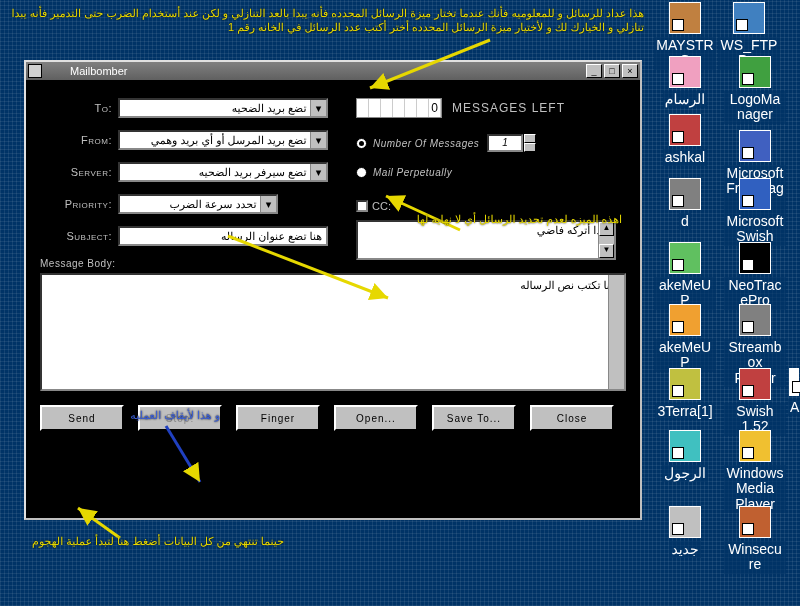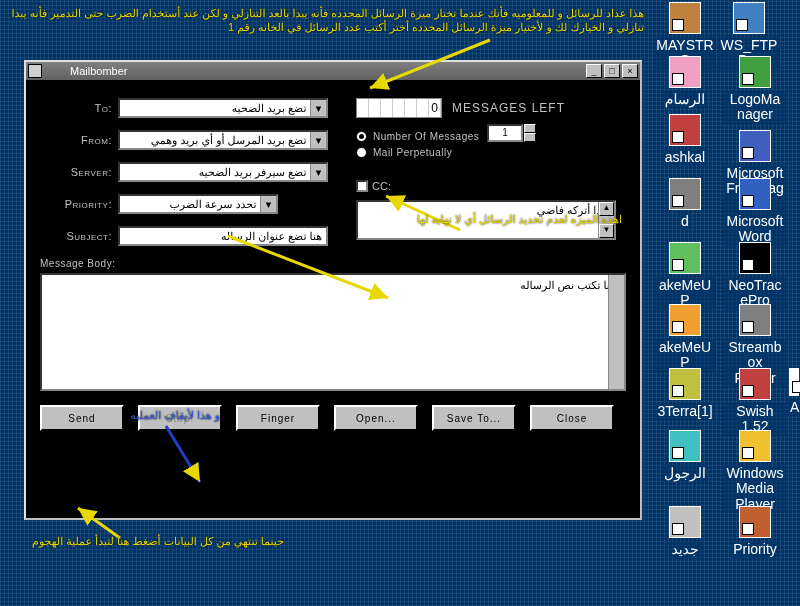--- a/index.html
+++ b/index.html
@@ -46,21 +46,21 @@
 .combo .arrow { position:absolute; right:0; top:0; width:16px; height:100%; background:#c0c0c0; border-left:1px solid #888; display:flex; align-items:center; justify-content:center; }
 .txt { width:210px; }
 .right { position:absolute; left:330px; top:18px; width:270px; }
 
 .counter { display:inline-flex; align-items:center; }
 .digits { display:flex; border:1px solid #888; }
 .digit { width:12px; height:18px; background:#fff; border-right:1px solid #ccc; }
 .digit:last-child { color:#000; text-align:center; line-height:18px; font-size:12px; }
 .msgleft { margin-left:10px; color:#c0c0c0; letter-spacing:1px; font-size:12px; }
 
-.radio-row { display:flex; align-items:flex-end; margin-top:5px; font-size:10px; letter-spacing:0.5px; }
+.radio-row { display:flex; align-items:center; margin-top:15px; font-size:10px; letter-spacing:0.5px;font-style:italic; }
 .radio { width:11px; height:11px; border-radius:50%; background:#fff; border:1px solid #000; margin-right:6px; position:relative; }
 .radio.checked::after { content:''; position:absolute; inset:2px; background:#000; border-radius:50%; }
 .numbox { width:36px; height:18px; background:#fff; border:2px inset #888; color:#000; margin-left:8px; text-align:center; line-height:14px; }
 .spin { display:flex; flex-direction:column; margin-left:1px; }
 .spin div { width:12px; height:9px; background:#c0c0c0; border:1px solid #000; border-top-color:#fff; border-left-color:#fff; font-size:6px; text-align:center; line-height:7px; }
 
 .chk-row { display:flex; align-items:center; margin-top:14px; font-size:11px; }
 .chk { width:12px; height:12px; background:#fff; border:2px inset #888; margin-right:4px; }
 
 .ccbox { margin-top:8px; width:260px; height:40px; background:#fff; border:2px inset #888; color:#000; padding:2px 6px; text-align:right; position:relative; }
@@ -85,31 +85,31 @@
 
 <div class="desktop">
   <div class="dicon" style="left:654px;top:2px"><div class="ibox" style="background:#c08040"></div><span class="lbl">MAYSTRO</span></div>
   <div class="dicon" style="left:718px;top:2px"><div class="ibox" style="background:#4080c0"></div><span class="lbl">WS_FTP Pro</span></div>
 
   <div class="dicon" style="left:654px;top:56px"><div class="ibox" style="background:#f0a0c0"></div><span class="lbl">الرسام</span></div>
   <div class="dicon" style="left:724px;top:56px"><div class="ibox" style="background:#40a040"></div><span class="lbl">LogoManager</span></div>
   <div class="dicon" style="left:654px;top:114px"><div class="ibox" style="background:#c04040"></div><span class="lbl">ashkal</span></div>
   <div class="dicon" style="left:724px;top:130px"><div class="ibox" style="background:#4060c0"></div><span class="lbl">Microsoft FrontPage</span></div>
   <div class="dicon" style="left:654px;top:178px"><div class="ibox" style="background:#808080"></div><span class="lbl">d</span></div>
-  <div class="dicon" style="left:724px;top:178px"><div class="ibox" style="background:#3060c0"></div><span class="lbl">Microsoft Word</span></div>
+  <div class="dicon" style="left:724px;top:178px"><div class="ibox" style="background:#3060c0"></div><span class="lbl">Microsoft Swish</span></div>
   <div class="dicon" style="left:654px;top:242px"><div class="ibox" style="background:#60c060"></div><span class="lbl">akeMeUP</span></div>
   <div class="dicon" style="left:724px;top:242px"><div class="ibox" style="background:#000"></div><span class="lbl">NeoTracePro</span></div>
   <div class="dicon" style="left:654px;top:304px"><div class="ibox" style="background:#f0a030"></div><span class="lbl">akeMeUP</span></div>
   <div class="dicon" style="left:724px;top:304px"><div class="ibox" style="background:#808080"></div><span class="lbl">Streambox Ripper</span></div>
   <div class="dicon" style="left:654px;top:368px"><div class="ibox" style="background:#c0c040"></div><span class="lbl">3Terra[1]</span></div>
   <div class="dicon" style="left:724px;top:368px"><div class="ibox" style="background:#c04040"></div><span class="lbl">Swish 1.52</span></div>
   <div class="dicon" style="left:654px;top:430px"><div class="ibox" style="background:#40c0c0"></div><span class="lbl">الرجول</span></div>
   <div class="dicon" style="left:724px;top:430px"><div class="ibox" style="background:#f0c030"></div><span class="lbl">Windows Media Player</span></div>
   <div class="dicon" style="left:654px;top:506px"><div class="ibox" style="background:#c0c0c0"></div><span class="lbl">جديد</span></div>
-  <div class="dicon" style="left:724px;top:506px"><div class="ibox" style="background:#c06030"></div><span class="lbl">Priority</span></div>
+  <div class="dicon" style="left:724px;top:506px"><div class="ibox" style="background:#c06030"></div><span class="lbl">Winsecure</span></div>
   <div class="dicon" style="left:788px;top:368px;width:12px"><div class="ibox" style="background:#fff;width:10px;height:28px"></div><span class="lbl">ALV</span></div>
 
   <div class="dicon" style="left:740px;top:2px"></div>
 
   <div class="dicon" style="left:654px;top:2px;left:654px"></div>
 
 </div>
 
 <div style="position:absolute;left:740px;top:2px;width:60px;text-align:center;color:#fff;font-size:10px">
   

